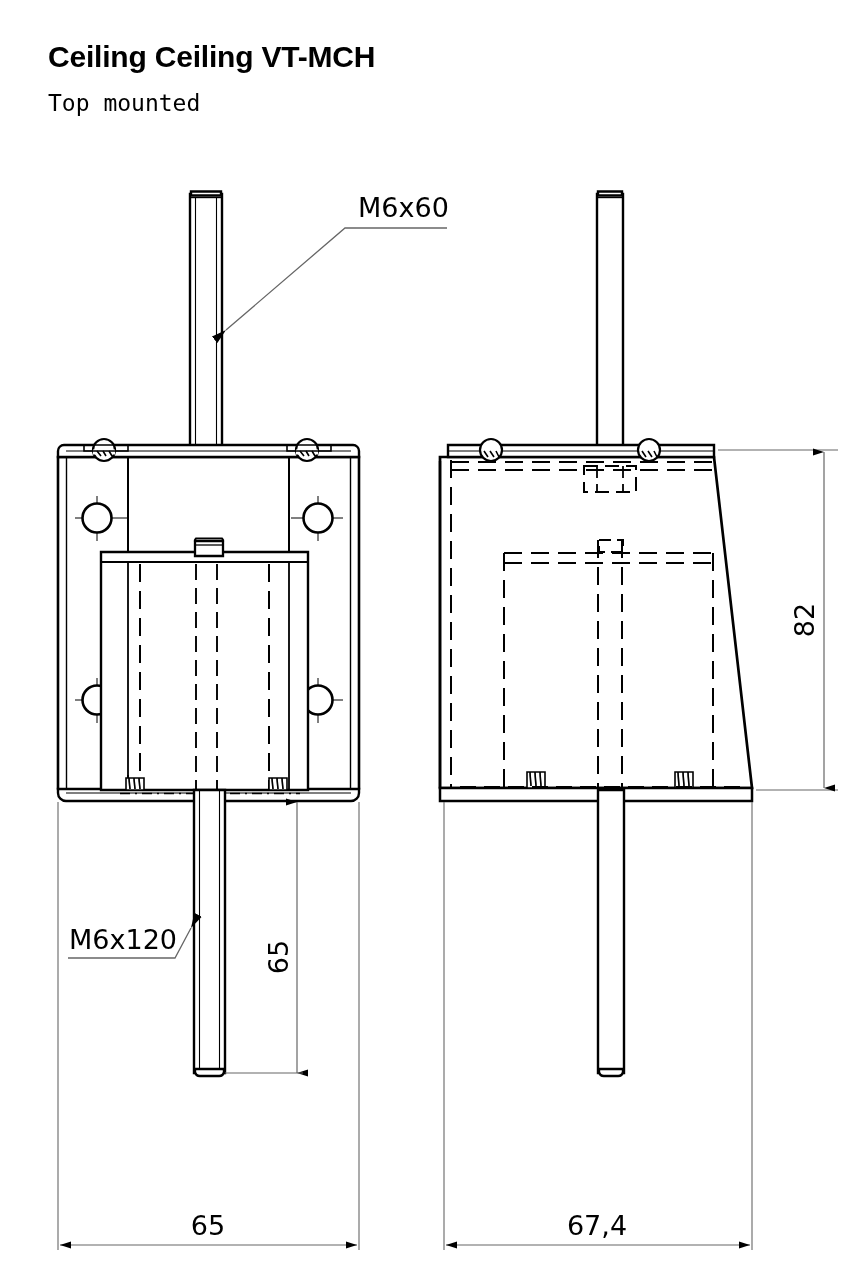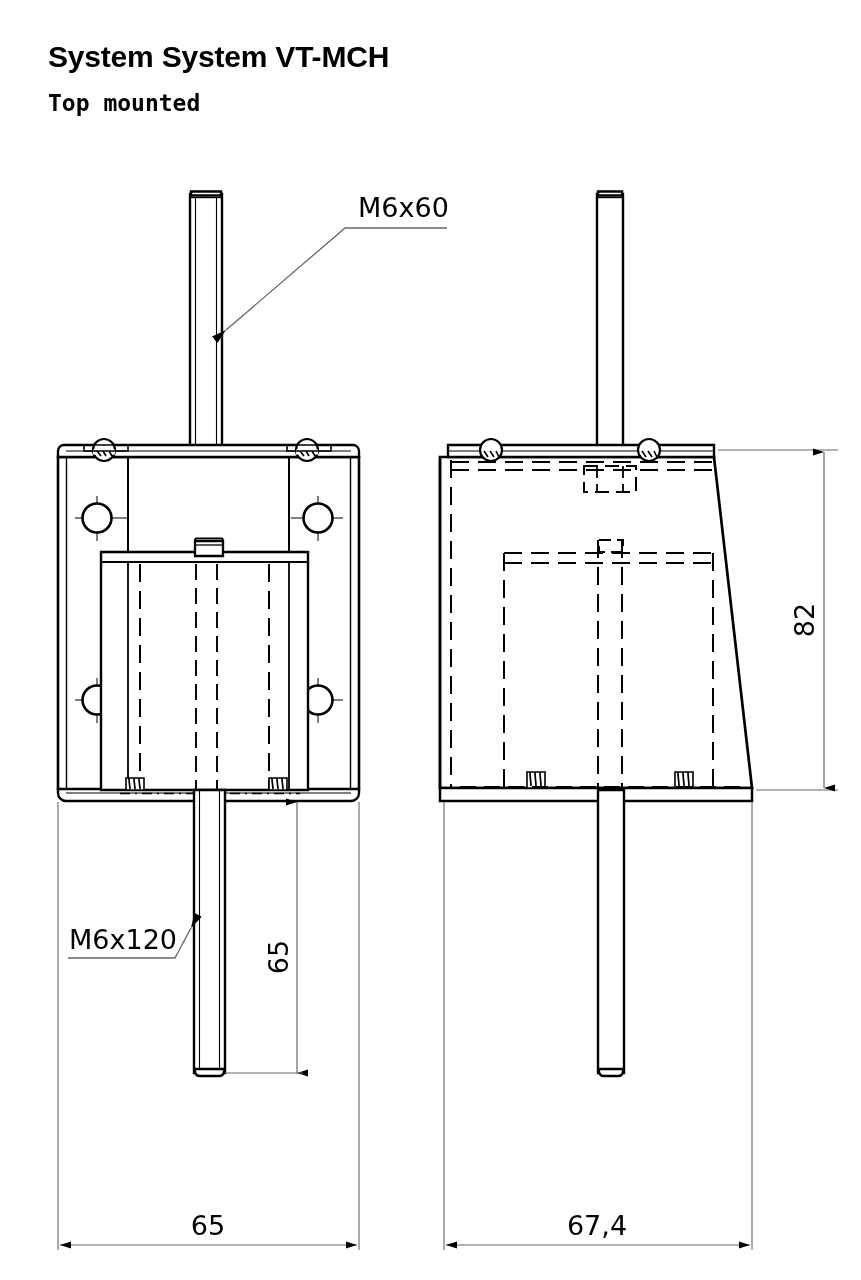--- a/index.html
+++ b/index.html
@@ -37,21 +37,20 @@
     margin: 0;
     white-space: nowrap;
   }
   .dwg-subtitle {
     font-family: "DejaVu Sans Mono", monospace;
     font-size: 23px;
     color: #000000;
     line-height: 30px;
     margin: 14px 0 0 0;
     white-space: nowrap;
-    font-weight: bold;
   }
   #drawing-canvas {
     position: absolute;
     left: 0;
     top: 0;
     width: 861px;
     height: 1280px;
   }
   svg text.dimtext {
     font-family: "DejaVu Sans", sans-serif;
@@ -63,21 +62,21 @@
     font-size: 27px;
     fill: #000000;
   }
 </style>
 </head>
 <body>
 
 <div id="sheet">
 
   <div class="title-block">
-    <div class="dwg-title">System System VT-MCH</div>
+    <div class="dwg-title">Ceiling Ceiling VT-MCH</div>
     <div class="dwg-subtitle">Top mounted</div>
   </div>
 
   <svg id="drawing-canvas" viewBox="0 0 861 1280">
     <defs>
       <marker id="arrowDown" markerWidth="10" markerHeight="12" refX="5" refY="11" orient="auto" markerUnits="userSpaceOnUse">
         <path d="M5,11 L1.6,0 L8.4,0 Z" fill="#000000"></path>
       </marker>
       <marker id="arrowUp" markerWidth="10" markerHeight="12" refX="5" refY="1" orient="auto" markerUnits="userSpaceOnUse">
         <path d="M5,1 L1.6,12 L8.4,12 Z" fill="#000000"></path>

